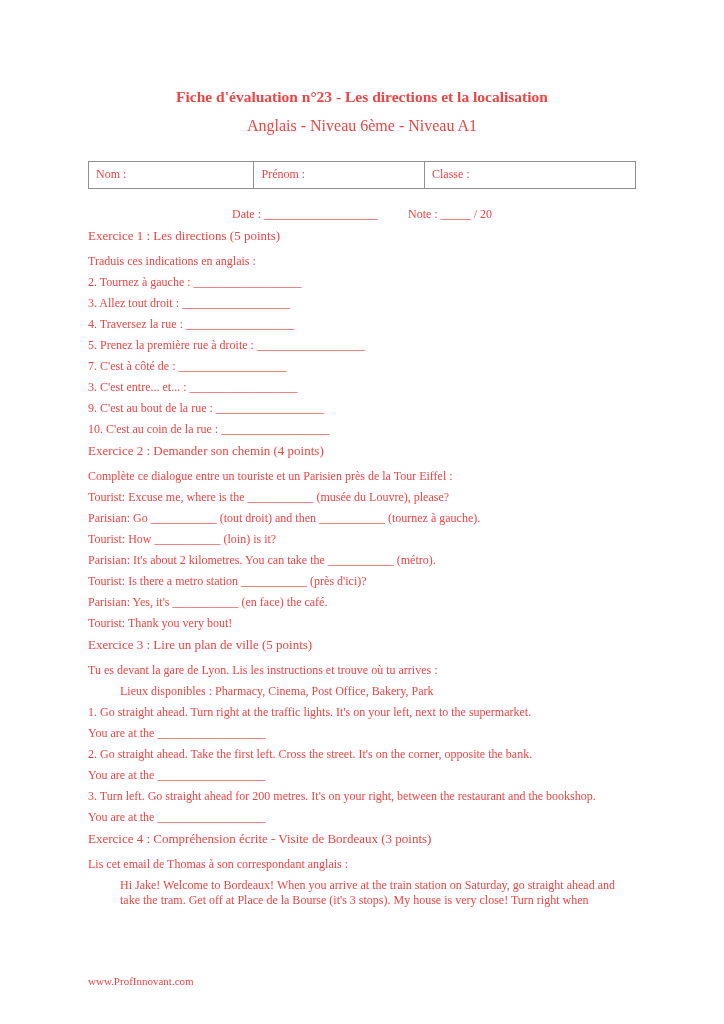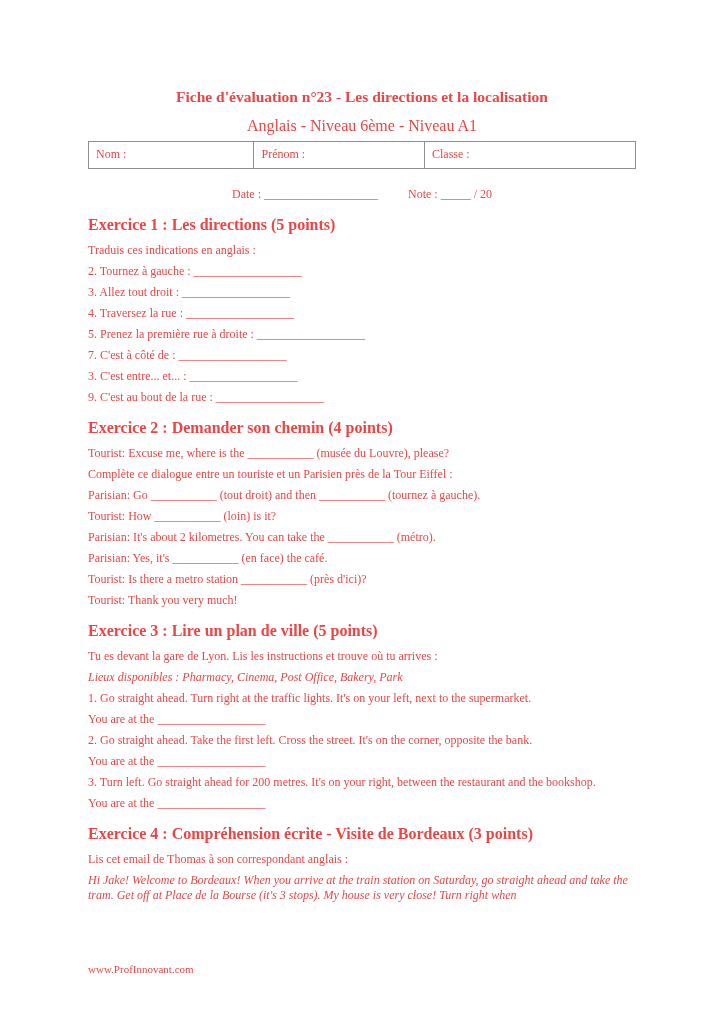--- a/index.html
+++ b/index.html
@@ -28,56 +28,56 @@
   }
   .doc-subtitle{
     font-size:16px;
     text-align:center;
     line-height:14px;
     margin:13px 0 0 0;
   }
   table.info{
     width:100%;
     border-collapse:collapse;
-    margin-top:8px;
+    margin-top:28px;
     table-layout:fixed;
   }
   table.info td{
     border:1px solid #8f8f8f;
     font-size:12px;
     padding:5px 7px;
     height:16px;
     vertical-align:top;
   }
   td.col-nom{width:30%;}
   td.col-prenom{width:31%;}
   td.col-classe{width:39%;}
   .date-line{
     font-size:12px;
     text-align:center;
     margin:18px 0 0 0;
     line-height:15px;
   }
   .note-part{margin-left:30px;}
   .section-heading{
-    font-size:16px;
-    font-weight:bold;
+    font-size:13px;
+    font-weight:normal;
     line-height:16px;
-    margin:15px 0 10px 0;
+    margin:6px 0 10px 0;
   }
   .line{
     font-size:12px;
     line-height:15px;
     margin:0 0 6px 0;
   }
-  .italic{font-style:italic;}
+  .italic{margin-left:32px;}
   .footer{
     position:absolute;
     left:88px;
-    bottom:48px;
+    bottom:36px;
     font-size:11px;
     line-height:13px;
   }
 </style>
 </head>
 <body>
 
 <div class="page">
   <div class="content">
 
@@ -99,32 +99,33 @@
     <div>
       <h2 class="section-heading">Exercice 1 : Les directions (5 points)</h2>
       <p class="line">Traduis ces indications en anglais :</p>
       <p class="line">2. Tournez à gauche : __________________</p>
       <p class="line">3. Allez tout droit : __________________</p>
       <p class="line">4. Traversez la rue : __________________</p>
       <p class="line">5. Prenez la première rue à droite : __________________</p>
       <p class="line">7. C'est à côté de : __________________</p>
       <p class="line">3. C'est entre... et... : __________________</p>
       <p class="line">9. C'est au bout de la rue : __________________</p>
+      <p class="line">10. C'est au coin de la rue : __________________</p>
     </div>
 
     <div>
       <h2 class="section-heading">Exercice 2 : Demander son chemin (4 points)</h2>
+      <p class="line">Complète ce dialogue entre un touriste et un Parisien près de la Tour Eiffel :</p>
       <p class="line">Tourist: Excuse me, where is the ___________ (musée du Louvre), please?</p>
-      <p class="line">Complète ce dialogue entre un touriste et un Parisien près de la Tour Eiffel :</p>
       <p class="line">Parisian: Go ___________ (tout droit) and then ___________ (tournez à gauche).</p>
       <p class="line">Tourist: How ___________ (loin) is it?</p>
       <p class="line">Parisian: It's about 2 kilometres. You can take the ___________ (métro).</p>
+      <p class="line">Tourist: Is there a metro station ___________ (près d'ici)?</p>
       <p class="line">Parisian: Yes, it's ___________ (en face) the café.</p>
-      <p class="line">Tourist: Is there a metro station ___________ (près d'ici)?</p>
-      <p class="line">Tourist: Thank you very much!</p>
+      <p class="line">Tourist: Thank you very bout!</p>
     </div>
 
     <div>
       <h2 class="section-heading">Exercice 3 : Lire un plan de ville (5 points)</h2>
       <p class="line">Tu es devant la gare de Lyon. Lis les instructions et trouve où tu arrives :</p>
       <p class="line italic">Lieux disponibles : Pharmacy, Cinema, Post Office, Bakery, Park</p>
       <div>
         <p class="line">1. Go straight ahead. Turn right at the traffic lights. It's on your left, next to the supermarket.</p>
         <p class="line">You are at the __________________</p>
       </div>

